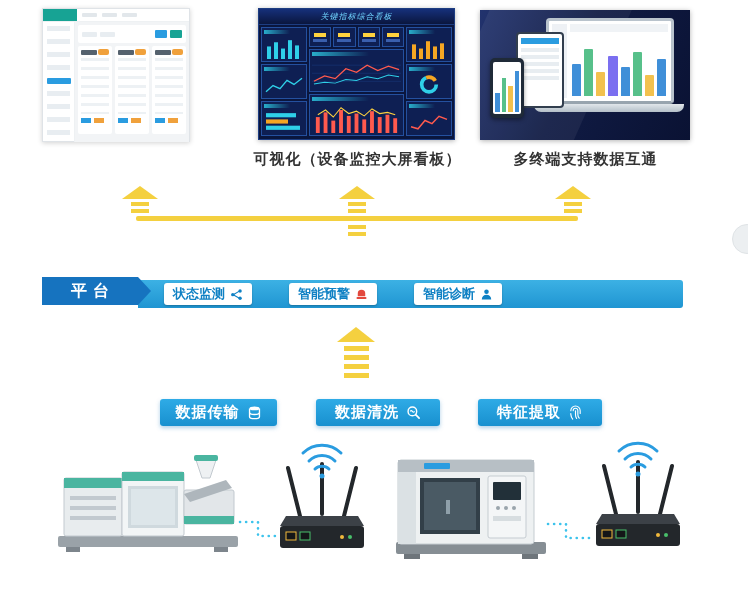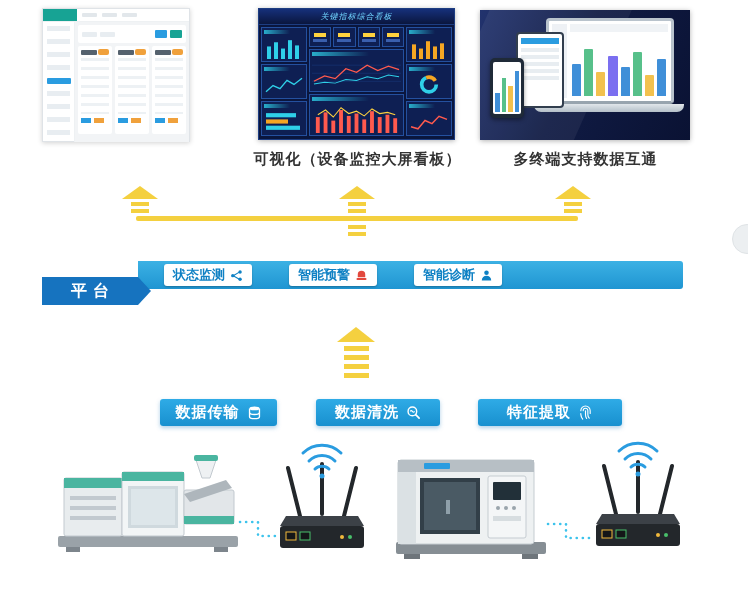--- a/index.html
+++ b/index.html
@@ -91,21 +91,21 @@
   .mid-arrow .head{width:0;height:0;border-left:19px solid transparent;border-right:19px solid transparent;
                    border-bottom:15px solid var(--yellow);}
   .mid-arrow .bar{width:25px;height:5px;background:var(--yellow);margin-top:4px;}
 
   
   .pf-label{position:absolute;left:42px;top:277px;width:96px;height:28px;background:#1673bf;color:#fff;
             font-size:16px;font-weight:bold;display:flex;align-items:center;justify-content:center;
             letter-spacing:6px;padding-left:6px;box-sizing:border-box;}
   .pf-tri{position:absolute;left:138px;top:277px;width:0;height:0;border-top:14px solid transparent;
           border-bottom:14px solid transparent;border-left:13px solid #1673bf;z-index:2;}
-  .pf-strip{position:absolute;left:138px;top:261px;width:545px;height:28px;border-radius:0 3px 3px 0;
+  .pf-strip{position:absolute;left:138px;top:280px;width:545px;height:28px;border-radius:0 3px 3px 0;
             background:linear-gradient(180deg,#3cb1e4,#1f95d2);display:flex;align-items:center;gap:37px;
             padding-left:26px;box-sizing:border-box;text-align:right;}
   .pf-btn{height:22px;background:#fff;border-radius:3px;display:flex;align-items:center;gap:5px;padding:0 9px;
           color:#0f81c4;font-weight:bold;font-size:13px;box-shadow:0 1px 2px rgba(0,0,0,.25);white-space:nowrap;}
   .pf-btn svg{width:13px;height:13px;flex:none;}
 
   
   .pl-btn{position:absolute;top:399px;height:27px;border-radius:3px;color:#fff;font-weight:bold;font-size:15px;
           display:flex;align-items:center;justify-content:center;gap:7px;letter-spacing:1px;
           background:linear-gradient(180deg,#2fabe6,#1890cf);box-shadow:0 2px 4px rgba(30,120,190,.35);margin-left:20px;}
@@ -394,21 +394,21 @@
       </svg>
   </div>
   <div class="pl-btn" style="left:296px;width:124px;">
     <span>数据清洗</span>
     <svg viewBox="0 0 16 16" fill="none" stroke="#fff">
         <circle cx="6.8" cy="6.8" r="4.6" stroke-width="1.5"></circle>
         <path d="M4.4 6.8q1.2-1.6 2.4 0t2.4 0" stroke-width="1.2"></path>
         <path d="M10.3 10.3L14 14" stroke-width="1.8" stroke-linecap="round"></path>
       </svg>
   </div>
-  <div class="pl-btn" style="left:458px;width:144px;">
+  <div class="pl-btn" style="left:458px;width:124px;">
     <span>特征提取</span>
     <svg viewBox="0 0 16 16" fill="none" stroke="#fff" stroke-width="1.2" stroke-linecap="round">
         <path d="M3 6a5 5 0 0 1 10 0v3"></path>
         <path d="M5.5 6a2.5 2.5 0 0 1 5 0v4a6 6 0 0 0 1.5 4"></path>
         <path d="M8 6.2v4a8 8 0 0 0 1.2 4.2"></path>
         <path d="M3 9v1a9 9 0 0 0 2 5"></path>
       </svg>
   </div>
 
   <div class="edge-dot"></div>

